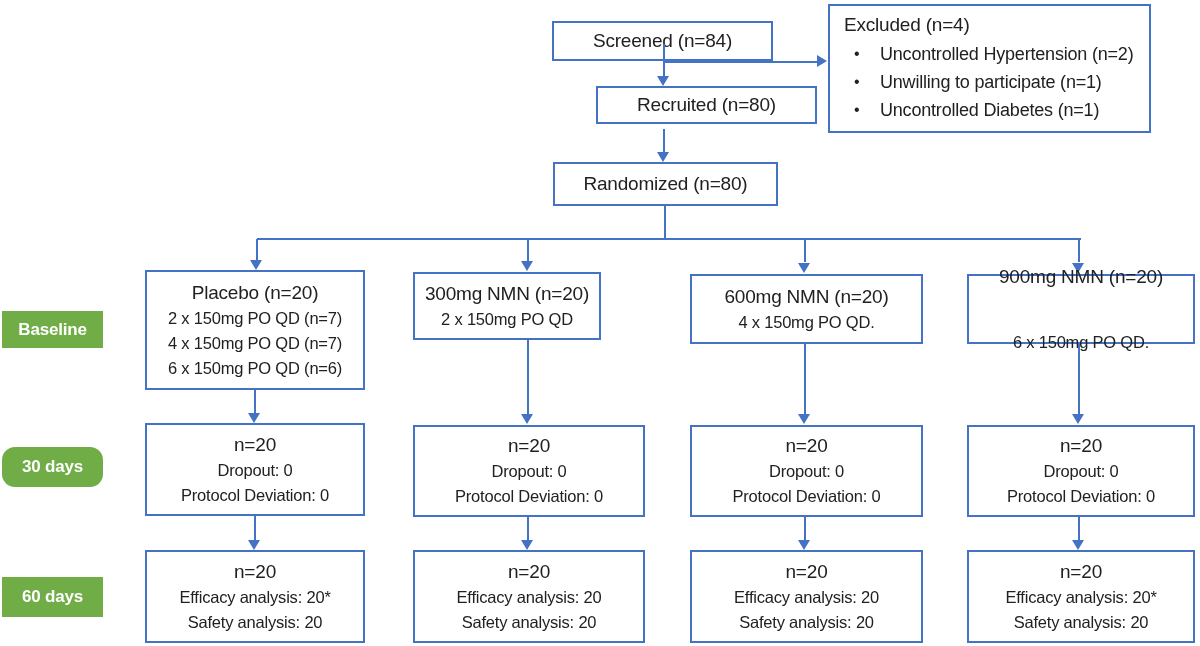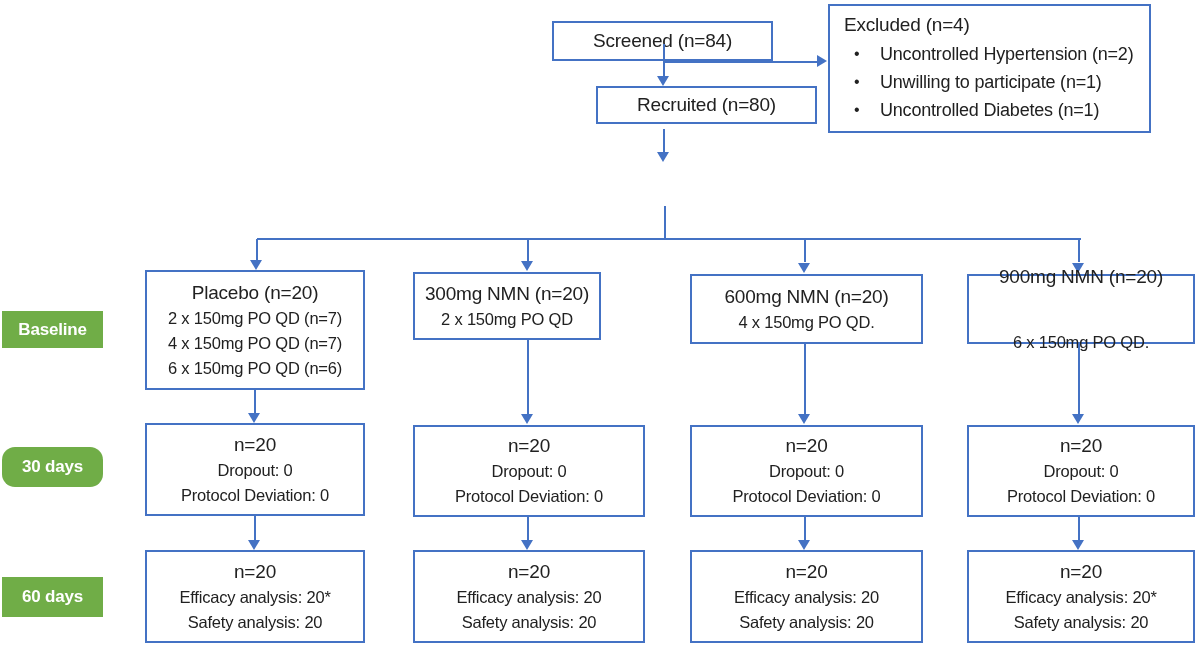--- a/index.html
+++ b/index.html
@@ -57,20 +57,23 @@
       <li>Uncontrolled Hypertension (n=2)</li>
       <li>Unwilling to participate (n=1)</li>
       <li>Uncontrolled Diabetes (n=1)</li>
     </ul>
   </div>
 
   <div class="box" style="left:552px;top:86px;width:221px;height:38px;margin-left:44px;">
     <div class="title">Recruited (n=80)</div>
   </div>
 
+  <div class="box" style="left:553px;top:162px;width:225px;height:44px;">
+    <div class="title">Randomized (n=80)</div>
+  </div>
 
   <div class="vline" style="left:663px;top:44px;height:33px;"></div>
   <div class="arrow-down" style="left:657px;top:76px;"></div>
   <div class="hline" style="left:664px;top:61px;width:153px;"></div>
   <div class="arrow-right" style="left:817px;top:55px;"></div>
   <div class="vline" style="left:663px;top:129px;height:24px;"></div>
   <div class="arrow-down" style="left:657px;top:152px;"></div>
 
   <div class="vline" style="left:664px;top:206px;height:33px;"></div>
   <div class="hline" style="left:257px;top:238px;width:824px;"></div>

